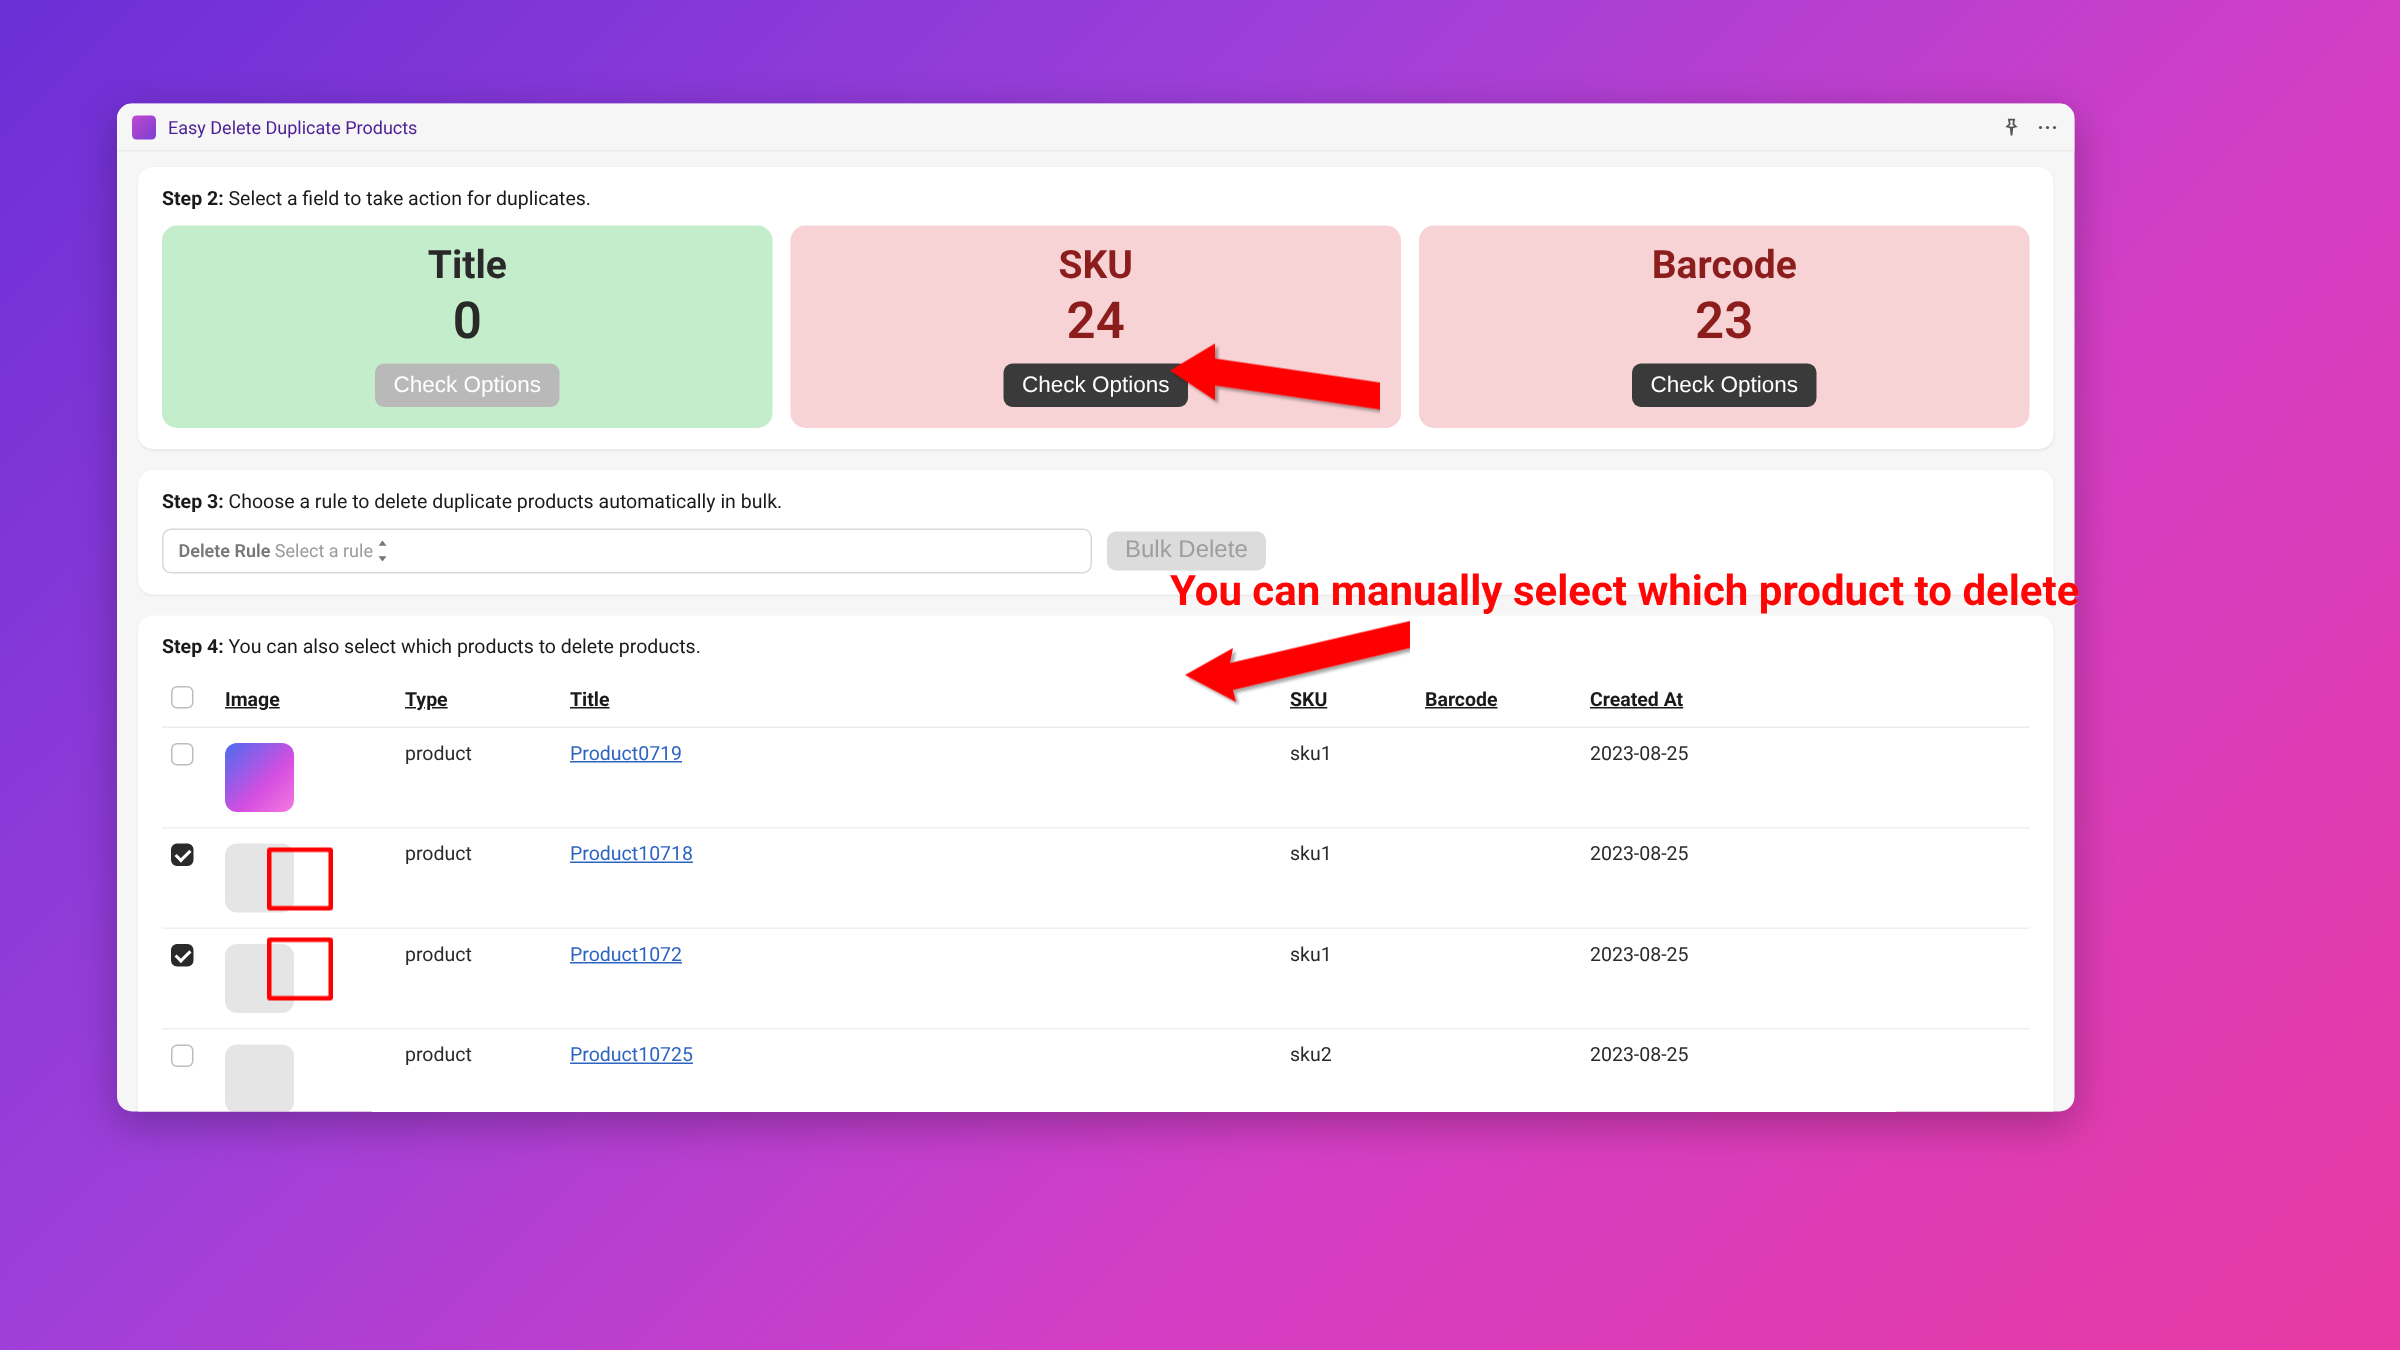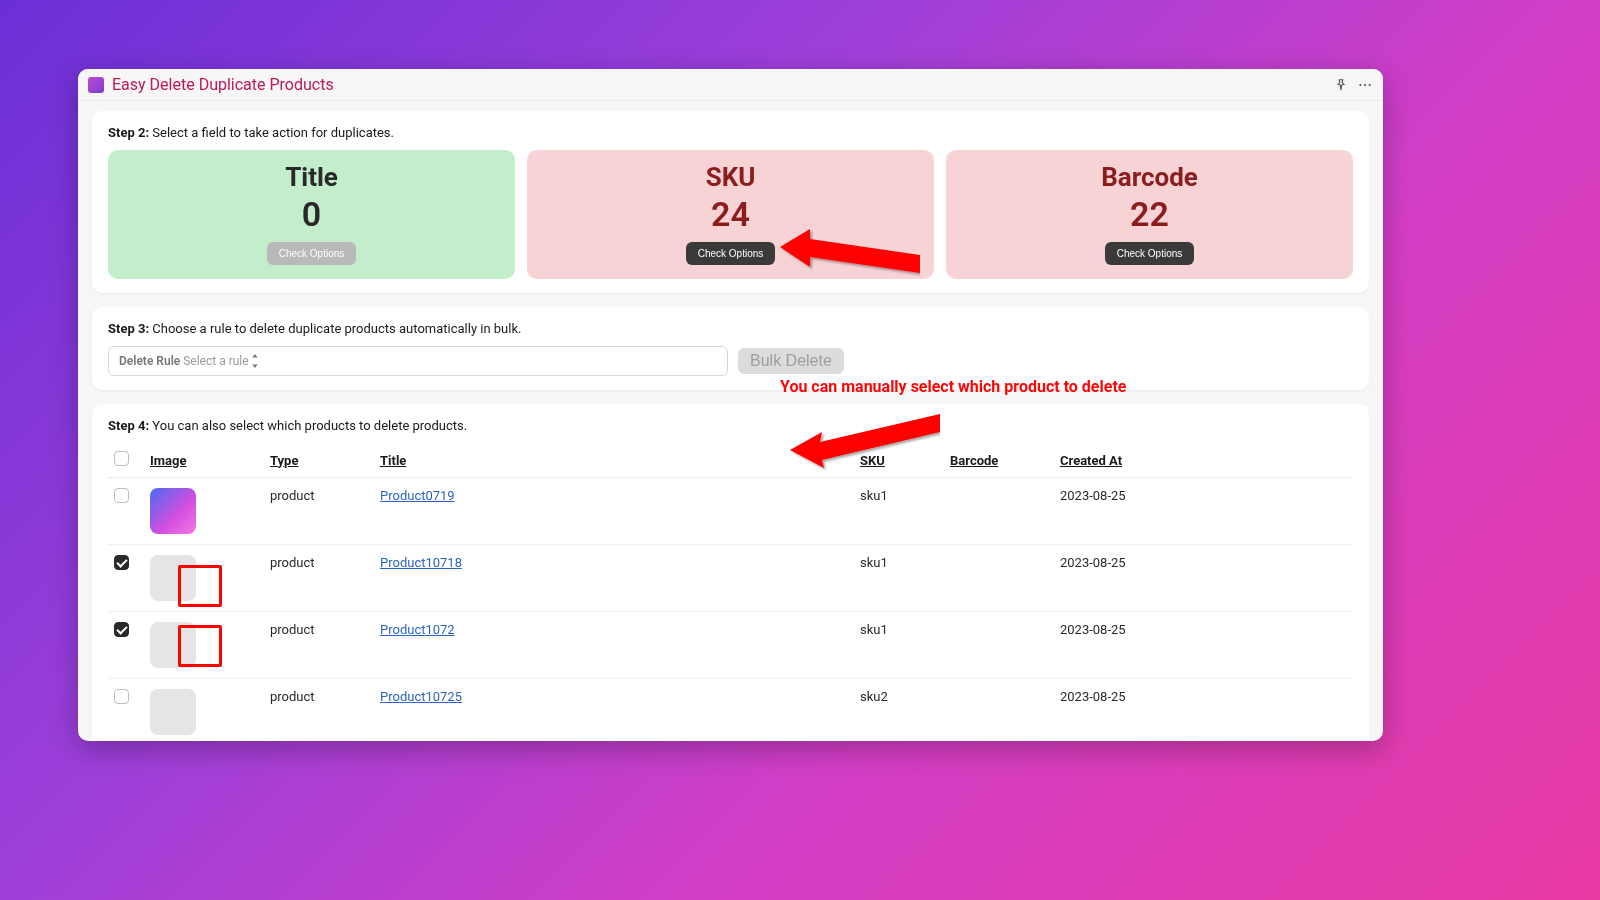--- a/index.html
+++ b/index.html
@@ -27,21 +27,21 @@
   display: flex; align-items: center;
   padding: 0 10px;
   gap: 8px;
 }
 .app-icon {
   width: 16px; height: 16px;
   border-radius: 3px;
   background: linear-gradient(135deg, #c049d2, #7a3fd1);
   flex: none;
 }
-.app-title { font-size: 16px; color: #be185d; }
+.app-title { font-size: 12px; color: #4c1d95; }
 .titlebar-spacer { flex: 1; }
 .title-icon { width: 16px; height: 16px; color: #555; cursor: pointer; display:flex;align-items:center;justify-content:center;}
 .content { padding: 10px 14px; overflow: auto; flex: 1; }
 
 .panel {
   background: #fff;
   border-radius: 10px;
   box-shadow: 0 1px 2px rgba(0,0,0,.06);
   padding: 14px 16px;
   margin-bottom: 14px;
@@ -57,21 +57,21 @@
   text-align: center;
 }
 .card-green { background: #c4eecb; }
 .card-pink { background: #f8d3d6; }
 .card-title { font-size: 26px; font-weight: 700; color: #292929; margin-top: 2px;}
 .card-pink .card-title, .card-pink .card-count { color: #8c1d1d; }
 .card-count { font-size: 34px; font-weight: 600; color: #292929; margin-top: 2px; }
 .check-btn {
   display: inline-block;
   margin-top: 8px;
-  font-size: 10px;
+  font-size: 15px;
   padding: 6px 12px;
   border-radius: 6px;
   color: #fff;
   background: #3a3a3a;
   border: none;
   cursor: pointer;
 }
 .check-btn.disabled { background: #b9b9b9; cursor: default; }
 
 .rule-row { display: flex; gap: 10px; align-items: center; }
@@ -167,21 +167,21 @@
   width: 44px; height: 42px;
   border-radius: 2px;
   pointer-events: none;
 }
 
 
 .anno-text {
   position: absolute;
   color: #ff0606;
   font-weight: 700;
-  font-size: 16px;
+  font-size: 28px;
   text-shadow: 0 1px 0 rgba(255,255,255,.3);
 }
 .arrow {
   position: absolute;
   pointer-events: none;
 }
 </style>
 </head>
 <body>
 
@@ -217,21 +217,21 @@
           <div class="card-count">0</div>
           <button class="check-btn disabled">Check Options</button>
         </div>
         <div class="card card-pink">
           <div class="card-title">SKU</div>
           <div class="card-count">24</div>
           <button class="check-btn">Check Options</button>
         </div>
         <div class="card card-pink">
           <div class="card-title">Barcode</div>
-          <div class="card-count">22</div>
+          <div class="card-count">23</div>
           <button class="check-btn">Check Options</button>
         </div>
       </div>
     </div>
 
     <div class="panel">
       <div class="step-label">
         <b>Step 3:</b> <span>Choose a rule to delete duplicate products automatically in bulk.</span>
       </div>
       <div class="rule-row">

